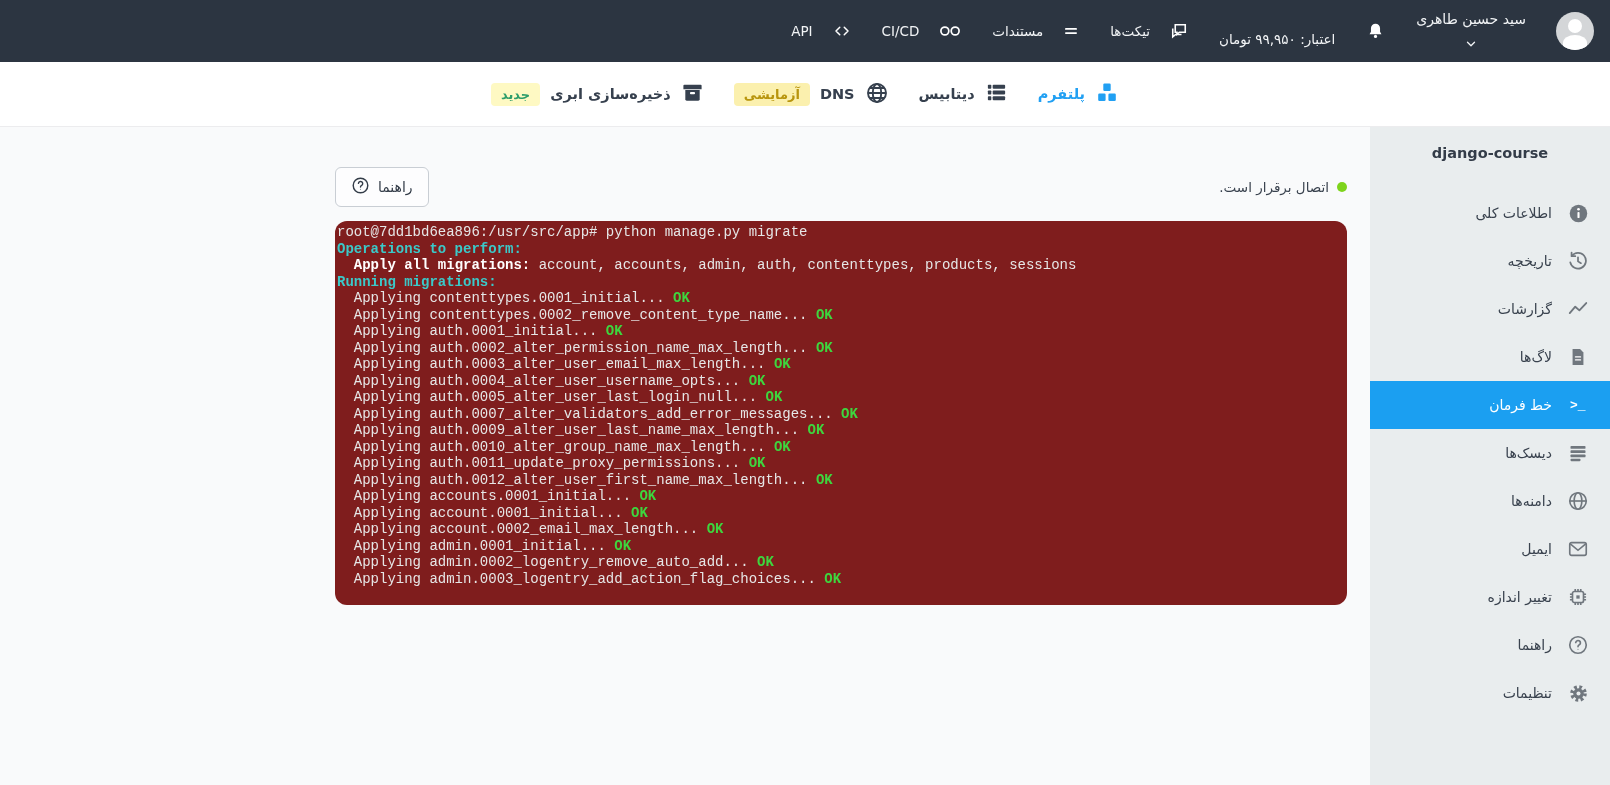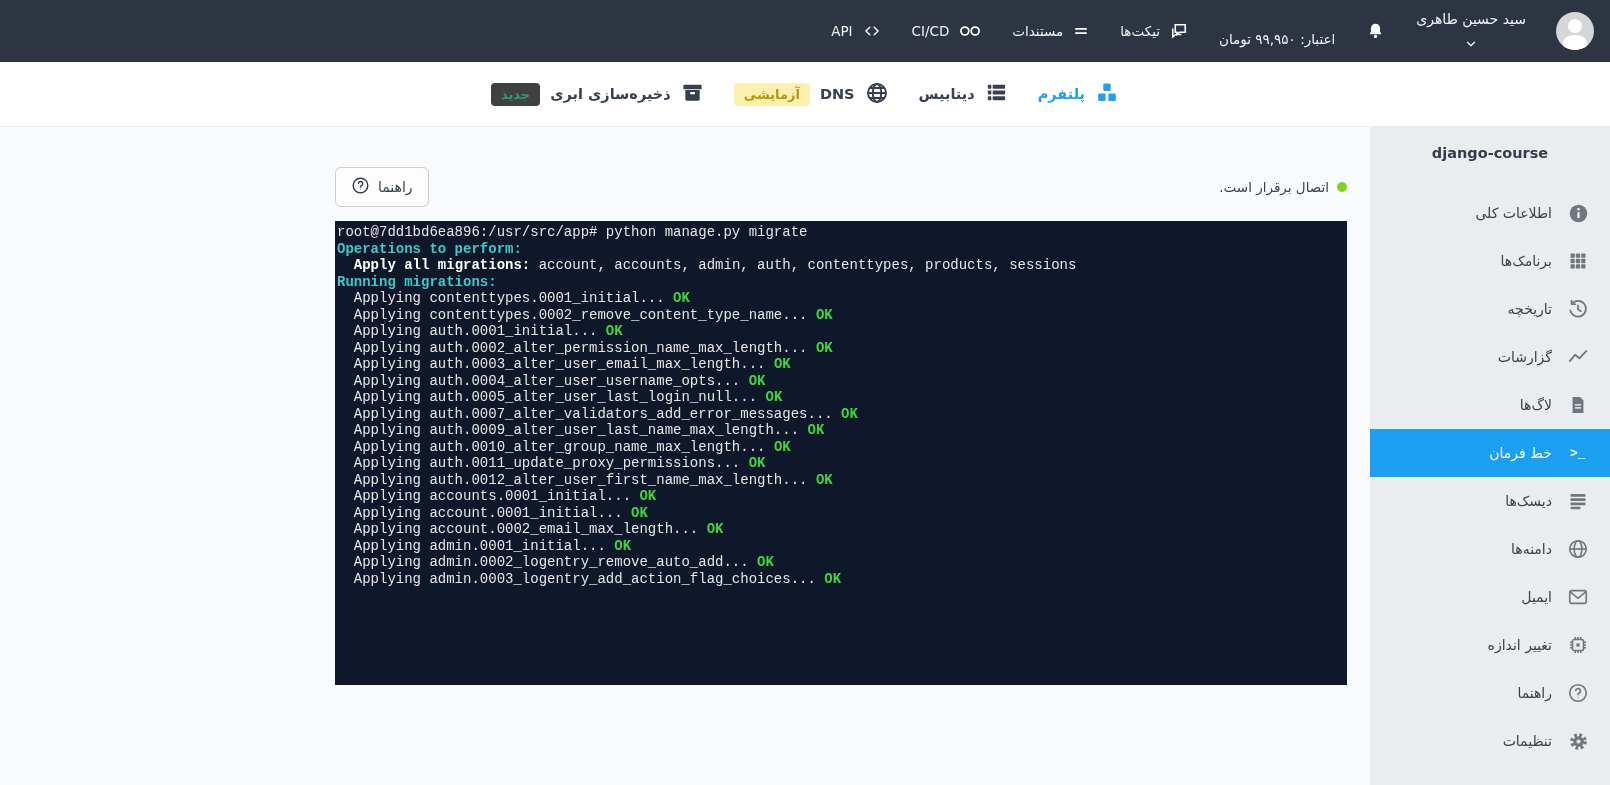--- a/index.html
+++ b/index.html
@@ -26,39 +26,39 @@
     background: #d4d6d8; position: relative; overflow: hidden; flex: 0 0 auto;
     cursor: pointer;
   }
   .topnav .avatar .head { position:absolute; top:7px; left:50%; transform:translateX(-50%);
     width:14px; height:14px; border-radius:50%; background:#fff; }
   .topnav .avatar .bodyp { position:absolute; top:23px; left:50%; transform:translateX(-50%);
     width:24px; height:16px; border-radius:50% 50% 0 0; background:#fff; }
   .usermenu { display:flex; align-items:center; gap:10px; font-size:14px; cursor:pointer;flex-direction:column; }
   .topnav .iconbtn { display:flex; align-items:center; cursor:pointer; }
   .top-credit { font-size: 13.5px; margin-top: 16px; }
-  .top-link { display:flex; align-items:center; gap:9px; font-size:13.5px; cursor:pointer; }
+  .top-link { display:flex; align-items:center; gap:19px; font-size:13.5px; cursor:pointer; }
   .topnav svg { display:block; }
 
   
   .mainnav {
     height: 65px;
     background: #ffffff;
     border-bottom: 1px solid #ececee;
     display: flex;
     align-items: center;
     justify-content: center;
     gap: 30px;
   }
   .mn-item { display:flex; align-items:center; gap:10px; font-size:14.5px; color:#36404e;
     font-weight:600; cursor:pointer; }
   .mn-item.active { color:#21a0f3; }
   .badge { font-size:13px; padding:5px 10px; border-radius:4px; line-height:1; }
   .badge.yellow { background:#fbf0ae; color:#b8950e; }
-  .badge.green  { background:#404040; color:#2e9e6b; }
+  .badge.green  { background:#fef9c3; color:#2e9e6b; }
 
   
   .content { display:flex; height: 658px; background:#f9fafb; }
 
   
   .sidebar { width:240px; background:#e9edee; padding-top:10px; flex:0 0 auto; }
   .side-title { text-align:center; font-size:14.5px; font-weight:600; color:#333c48;
     height:32px; line-height:32px; }
   .side-menu { margin-top:20px; }
   .side-item { height:48px; display:flex; align-items:center; gap:15px;
@@ -78,22 +78,22 @@
     margin-bottom:14px; min-height:36px; }
   .conn-status { display:flex; align-items:center; gap:8px; font-size:13.5px; color:#39424e; }
   .conn-dot { width:10px; height:10px; border-radius:50%; background:#7ed41c; }
   .help-btn { display:inline-flex; align-items:center; gap:8px; padding:8px 15px;
     background:#fdfdfe; border:1px solid #c9ced4; border-radius:6px;
     font-size:14px; color:#333c48; cursor:pointer; font-family:inherit; }
 
   
   .terminal {
     direction:ltr; text-align:left;
-    width:1012px; height:464px; background:#0f172a;
-    padding:3px 2px; overflow:hidden; cursor:text;
+    width:1012px; height:384px; background:#7f1d1d;
+    padding:3px 2px; overflow:hidden; cursor:text;border-radius:12px;
   }
   .term-line { white-space:pre; font-family:"Liberation Mono","DejaVu Sans Mono",monospace;
     font-size:14px; line-height:16.5px; }
   .seg-p { color:#e6e6e6; }
   .seg-b { color:#ffffff; font-weight:bold; }
   .seg-c { color:#3bc9c9; font-weight:bold; }
   .seg-g { color:#3ed63e; font-weight:bold; }
 </style>
 </head>
 <body>
@@ -211,36 +211,20 @@
     <div class="side-menu" id="side-menu">
         <div class="side-item">
           <span class="s-icon">
             <svg width="21" height="21" viewBox="0 0 24 24">
               <circle cx="12" cy="12" r="10" fill="#70777e"></circle>
               <rect x="10.8" y="10.2" width="2.4" height="7" rx="1" fill="#fff"></rect>
               <circle cx="12" cy="7.1" r="1.5" fill="#fff"></circle>
             </svg>
           </span>
           <span>اطلاعات کلی</span>
-        </div>
-        <div class="side-item">
-          <span class="s-icon">
-            <svg width="20" height="20" viewBox="0 0 24 24" fill="#70777e">
-              <rect x="3" y="3" width="5.2" height="5.2" rx="1"></rect>
-              <rect x="9.4" y="3" width="5.2" height="5.2" rx="1"></rect>
-              <rect x="15.8" y="3" width="5.2" height="5.2" rx="1"></rect>
-              <rect x="3" y="9.4" width="5.2" height="5.2" rx="1"></rect>
-              <rect x="9.4" y="9.4" width="5.2" height="5.2" rx="1"></rect>
-              <rect x="15.8" y="9.4" width="5.2" height="5.2" rx="1"></rect>
-              <rect x="3" y="15.8" width="5.2" height="5.2" rx="1"></rect>
-              <rect x="9.4" y="15.8" width="5.2" height="5.2" rx="1"></rect>
-              <rect x="15.8" y="15.8" width="5.2" height="5.2" rx="1"></rect>
-            </svg>
-          </span>
-          <span>برنامک‌ها</span>
         </div>
         <div class="side-item">
           <span class="s-icon">
             <svg width="22" height="22" viewBox="0 0 24 24" fill="none" stroke="#70777e" stroke-width="1.9" stroke-linecap="round">
               <path d="M5.2 6.5a8.6 8.6 0 1 1-1.6 7"></path>
               <path d="M5 2.8v4h4" stroke-linejoin="round"></path>
               <path d="M12 8v4.4l3.2 2"></path>
             </svg>
           </span>
           <span>تاریخچه</span>

